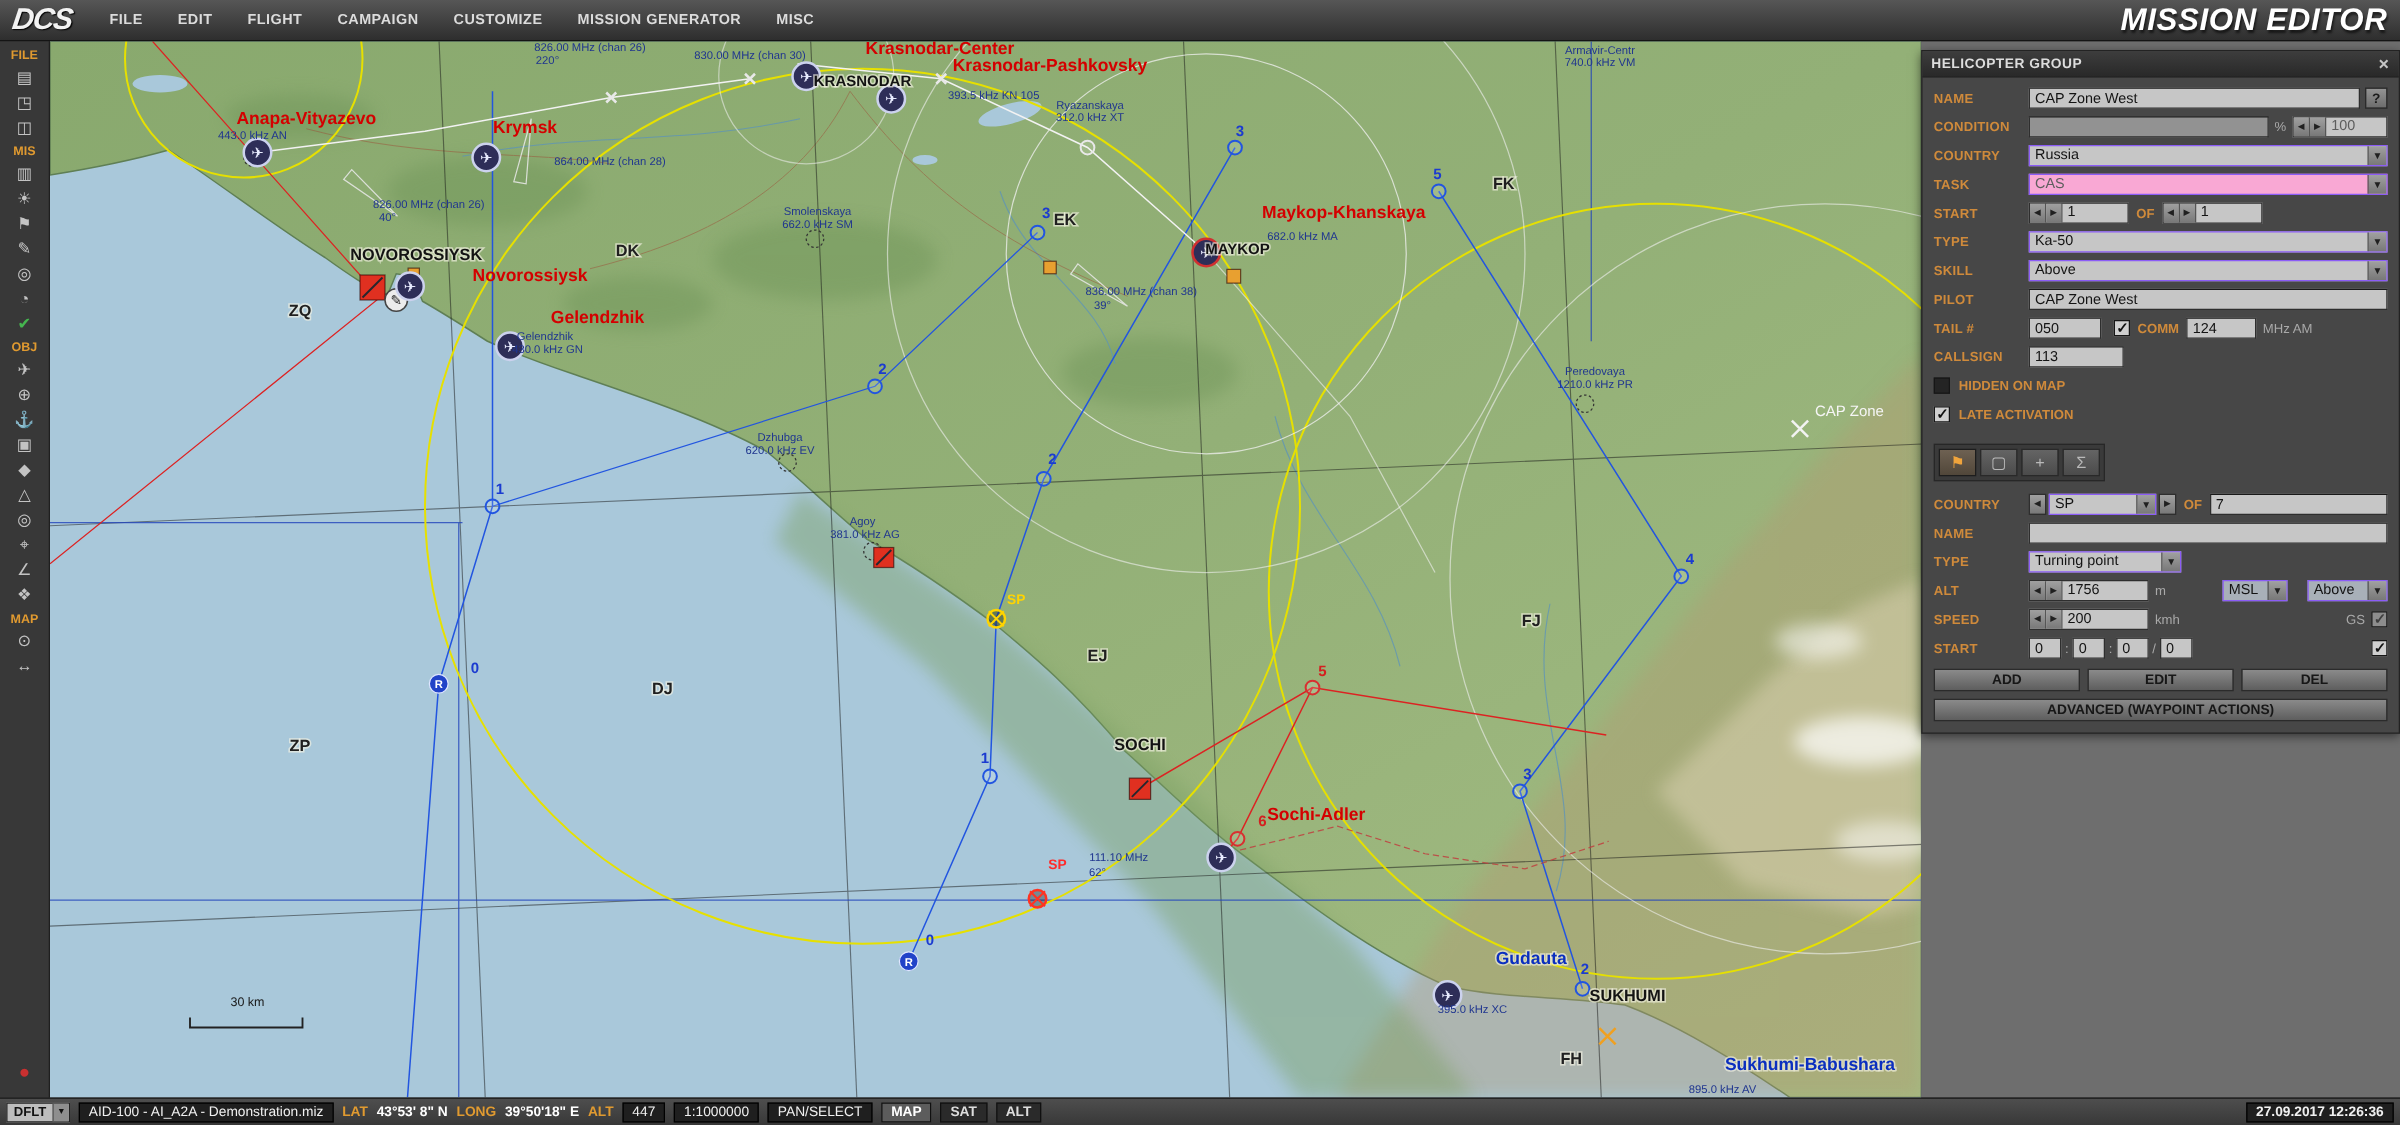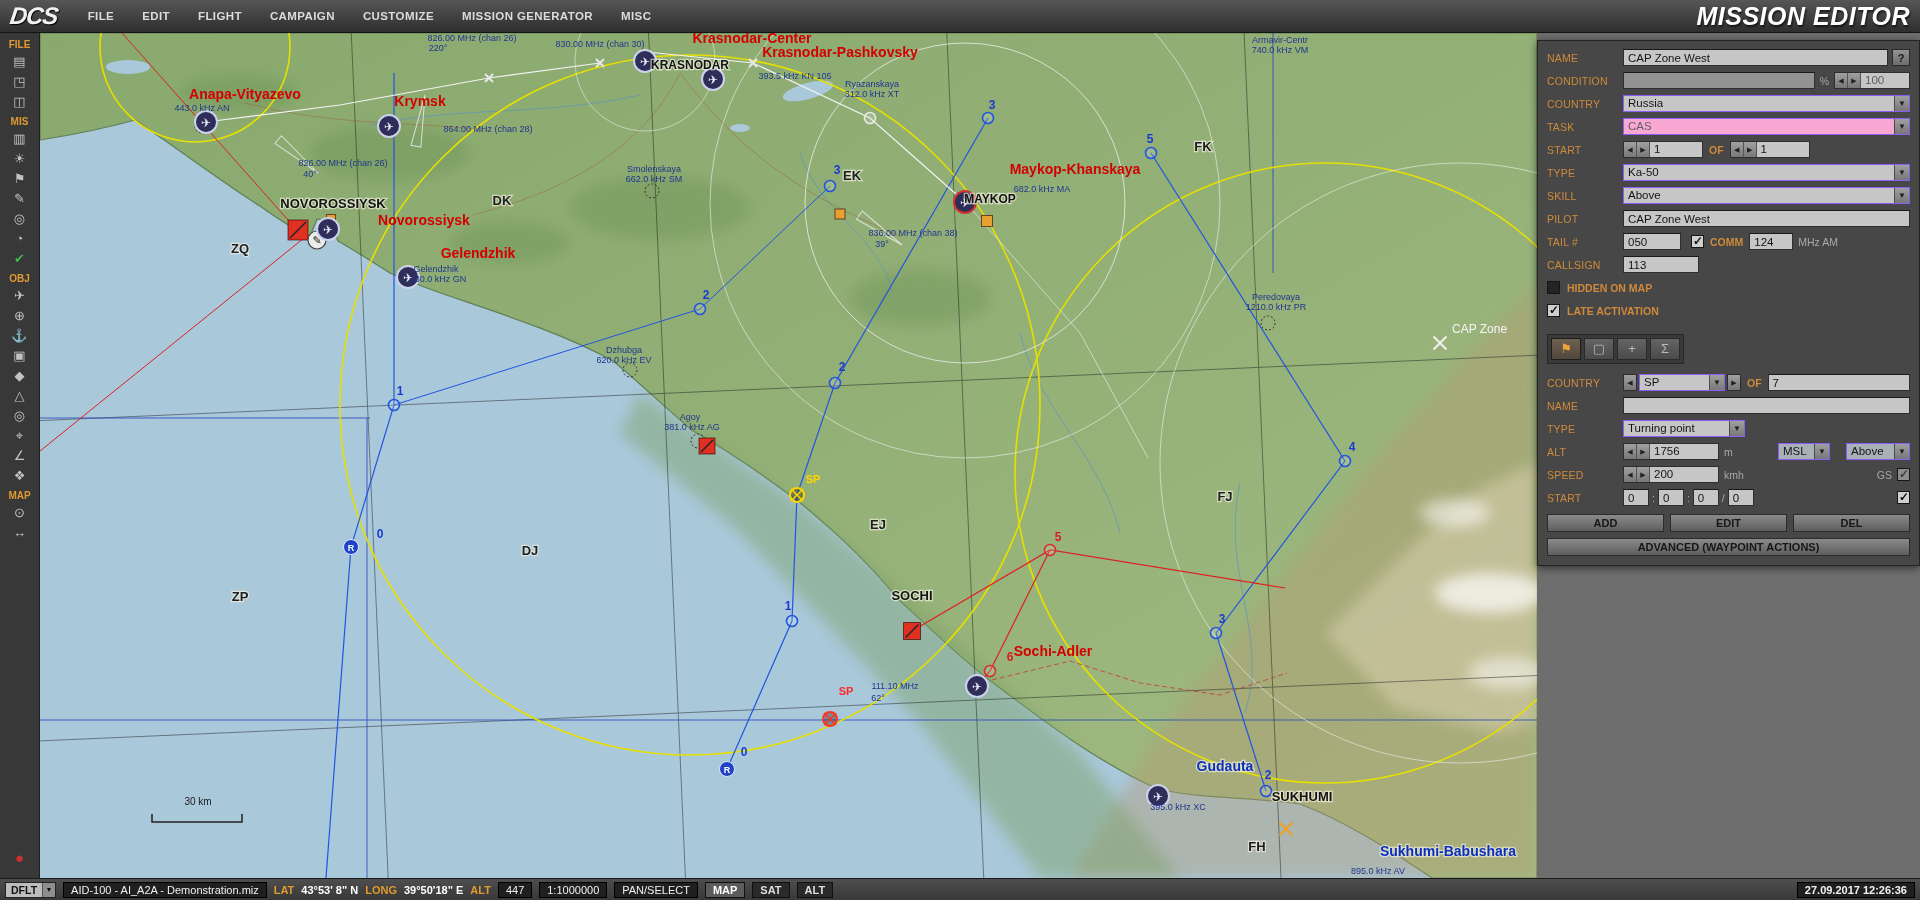--- a/index.html
+++ b/index.html
@@ -19,21 +19,21 @@
   .map-wrap{position:absolute;left:40px;top:33px;width:1497px;height:845px;overflow:hidden;background:#a9c8da}
   #map-svg{display:block}
   #map-svg text{font-family:"Liberation Sans",sans-serif}
   
   .right-side{position:absolute;right:0;top:33px;width:383px;bottom:22px;background:#6e6e6e;padding-top:7px;z-index:25}
   .panel{width:383px;background:#474747;border:1px solid #232323;box-shadow:0 2px 8px rgba(0,0,0,.55)}
   .panel-title{height:21px;background:linear-gradient(#3d3d3d,#292929);color:#ddd;font-size:11px;font-weight:bold;letter-spacing:.4px;display:flex;align-items:center;padding:0 7px;border-bottom:1px solid #1d1d1d}
   .panel-close{margin-left:auto;color:#c5c5c5;font-size:11px;cursor:pointer}
   .panel-body{padding:7px 9px 9px}
   .prow{display:flex;align-items:center;height:19px;margin-bottom:4px}
-  .plabel{width:76px;flex:none;color:#cf8a3b;font-size:10.5px;font-weight:normal;letter-spacing:.2px}
+  .plabel{width:76px;flex:none;color:#cf8a3b;font-size:10.5px;font-weight:bold;letter-spacing:.2px}
   .pinput{height:17px;background:#c6c6c6;border:1px solid #2e2e2e;border-top-color:#191919;color:#141414;font-size:11.5px;font-family:"Liberation Sans",sans-serif;padding:0 4px;min-width:0}
   .pinput.disabled{background:#929292;color:#555}
   .grow{flex:1}
   .sqbtn{width:18px;height:17px;flex:none;background:linear-gradient(#939393,#6d6d6d);border:1px solid #2a2a2a;color:#1a1a1a;font-size:11px;font-weight:bold;line-height:14px;text-align:center;margin-left:4px;cursor:pointer;padding:0;font-family:"Liberation Sans",sans-serif}
   .dd{display:flex;height:17px;border:1px solid #8b5cf6;background:#c6c6c6;align-items:stretch}
   .dd.disabled{background:#f9a8d4}
   .dd.disabled .dd-val{color:#5f5f5f}
   .dd.dark{background:#a8b0b8}
   .dd-val{padding:0 4px;font-size:11.5px;color:#141414;line-height:15px;flex:1;white-space:nowrap;overflow:hidden}
   .dd-btn{width:15px;background:linear-gradient(#a0a0a0,#787878);border-left:1px solid #4c4c4c;color:#202020;font-size:8px;line-height:15px;text-align:center;cursor:pointer;flex:none}
@@ -327,20 +327,24 @@
           <text x="1338" y="841" fill="#20368f" font-size="9" font-weight="normal" text-anchor="middle">895.0 kHz AV</text>
           <text x="855" y="656" fill="#20368f" font-size="9" font-weight="normal" text-anchor="middle">111.10 MHz</text>
           <text x="838" y="668" fill="#20368f" font-size="9" font-weight="normal" text-anchor="middle">62°</text>
           <text x="158" y="772" fill="#1a1a1a" font-size="10" font-weight="normal" text-anchor="middle">30 km</text>
         </g>
     </svg>
   </div>
 
   <div class="right-side">
     <section class="panel">
+      <div class="panel-title">
+        <span>HELICOPTER GROUP</span>
+        <span class="panel-close">✕</span>
+      </div>
       <div class="panel-body">
 
         <div class="prow">
           <span class="plabel">NAME</span>
           <input class="pinput grow" value="CAP Zone West" style="">
           <button class="sqbtn">?</button>
         </div>
 
         <div class="prow">
           <span class="plabel">CONDITION</span>
@@ -403,21 +407,21 @@
         <div class="prow">
           <span class="plabel">PILOT</span>
           <input class="pinput grow" value="CAP Zone West" style="">
         </div>
 
         <div class="prow">
           <span class="plabel">TAIL #</span>
           <input class="pinput" style="width: 58px;" value="050">
           <span class="cb checked" style="margin-left:10px"></span>
           <span class="unitlbl">COMM</span>
-          <input class="pinput" style="width: 44px;" value="124">
+          <input class="pinput" style="width: 56px;" value="124">
           <span class="graylbl">MHz AM</span>
         </div>
 
         <div class="prow">
           <span class="plabel">CALLSIGN</span>
           <input class="pinput" style="width: 76px;" value="113">
         </div>
 
         <div class="prow">
           <span class="cb"></span>

